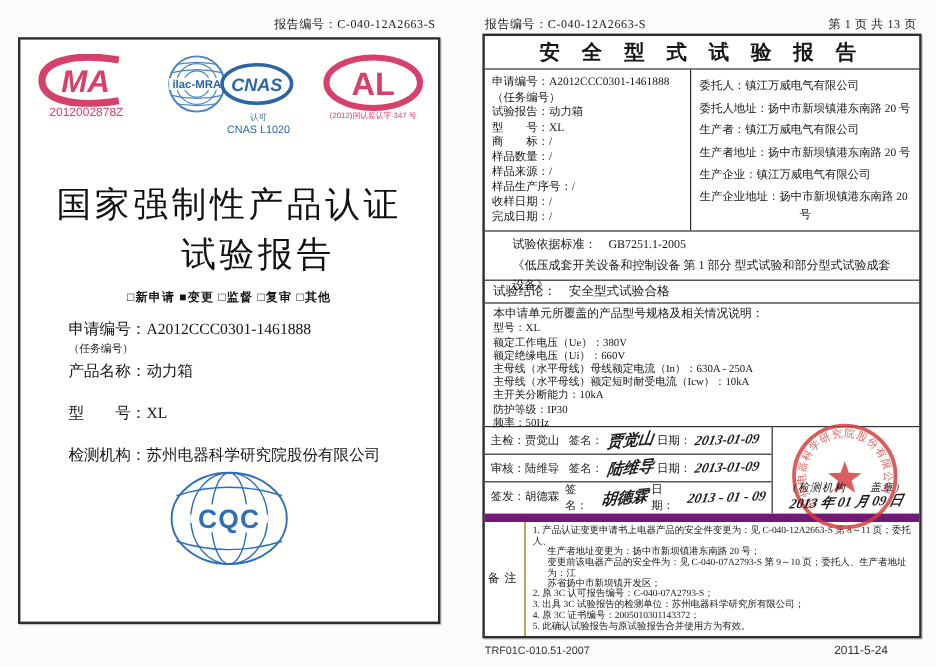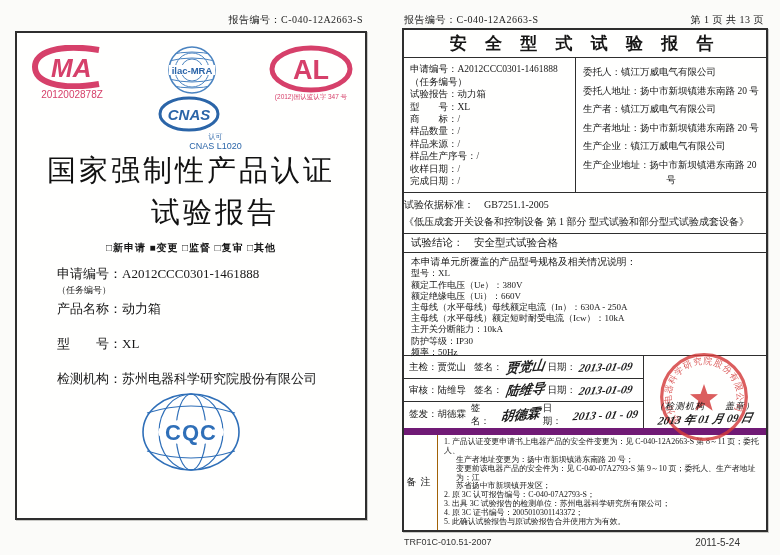--- a/index.html
+++ b/index.html
@@ -29,21 +29,21 @@
   .cqc-wrap{position:absolute;top:358px;left:0;right:0;display:flex;justify-content:center;}
 
   
   #right-page{left:402px;top:28px;width:362px;height:500px;display:flex;flex-direction:column;}
   .rp-row{border-bottom:1px solid #2e2e2e;box-sizing:border-box;}
   .rp-title{height:33px;display:flex;align-items:center;justify-content:center;font-size:17px;font-weight:bold;letter-spacing:7px;}
   .rp-info{height:135px;display:flex;}
   .rp-info-left{width:172px;border-right:1px solid #2e2e2e;box-sizing:border-box;padding:5px 6px;font-size:9.5px;line-height:12.4px;}
   .rp-info-right{flex:1;padding:5px 7px;font-size:9.5px;line-height:18.5px;}
   .rp-info-right .wrapped{text-align:center;line-height:12px;}
-  .rp-standard{height:41px;padding:3px 0;font-size:10px;line-height:17px;}
+  .rp-standard{height:41px;padding:3px 23px;font-size:10px;line-height:17px;}
   .rp-conclusion{height:22px;display:flex;align-items:center;padding:0 7px;font-size:10.5px;text-align:center;}
   .rp-specs{height:103px;padding:3px 7px;font-size:9px;line-height:11.2px;}
   .rp-specs .spec-head{font-size:9.8px;margin-bottom:1px;}
   .rp-sign{height:84px;display:flex;border-bottom:7px solid #701a75;}
   .sig-left{width:240px;border-right:1px solid #2e2e2e;box-sizing:border-box;display:flex;flex-direction:column;}
   .sig-row{flex:1;display:flex;align-items:center;padding:0 5px;font-size:9.5px;border-bottom:1px solid #2e2e2e;gap:3px;}
   .sig-row:last-child{border-bottom:none;}
   .sig-role{width:62px;}
   .hand{display:inline-block;font-style:italic;font-weight:bold;font-size:13px;transform:rotate(-5deg) skewX(-12deg);color:#1c1c1c;white-space:nowrap;}
   .hand-date{font-size:11.5px;transform:rotate(-2deg) skewX(-14deg);}
@@ -70,21 +70,21 @@
 
     <div class="logo-block">
       <svg width="86" height="44" viewBox="0 0 86 44">
         <path d="M70,5 C28,-2 6,8 6,22 C6,36 28,46 70,39" fill="none" stroke="#d6406a" stroke-width="6"></path>
         <text x="22" y="32" font-size="26" font-weight="bold" font-style="italic" fill="#d6406a">MA</text>
       </svg>
       <div class="logo-cap cap-red" style="font-size:10px;">2012002878Z</div>
     </div>
 
     <div class="logo-block">
-      <div style="display:flex;align-items:center;flex-direction:column;">
+      <div style="display:flex;align-items:center;">
         <svg width="50" height="50" viewBox="0 0 50 50">
           <defs>
               <clipPath id="ilacClip">
                 <circle cx="25" cy="25" r="23"></circle>
               </clipPath>
             </defs>
           <circle cx="25" cy="25" r="23" fill="none" stroke="#4a83c0" stroke-width="1.6"></circle>
           <g clip-path="url(#ilacClip)" stroke="#4a83c0" stroke-width="1" fill="none">
             <path d="M2,10 Q25,4 48,10"></path>
               <path d="M2,16 Q25,10 48,16"></path>

